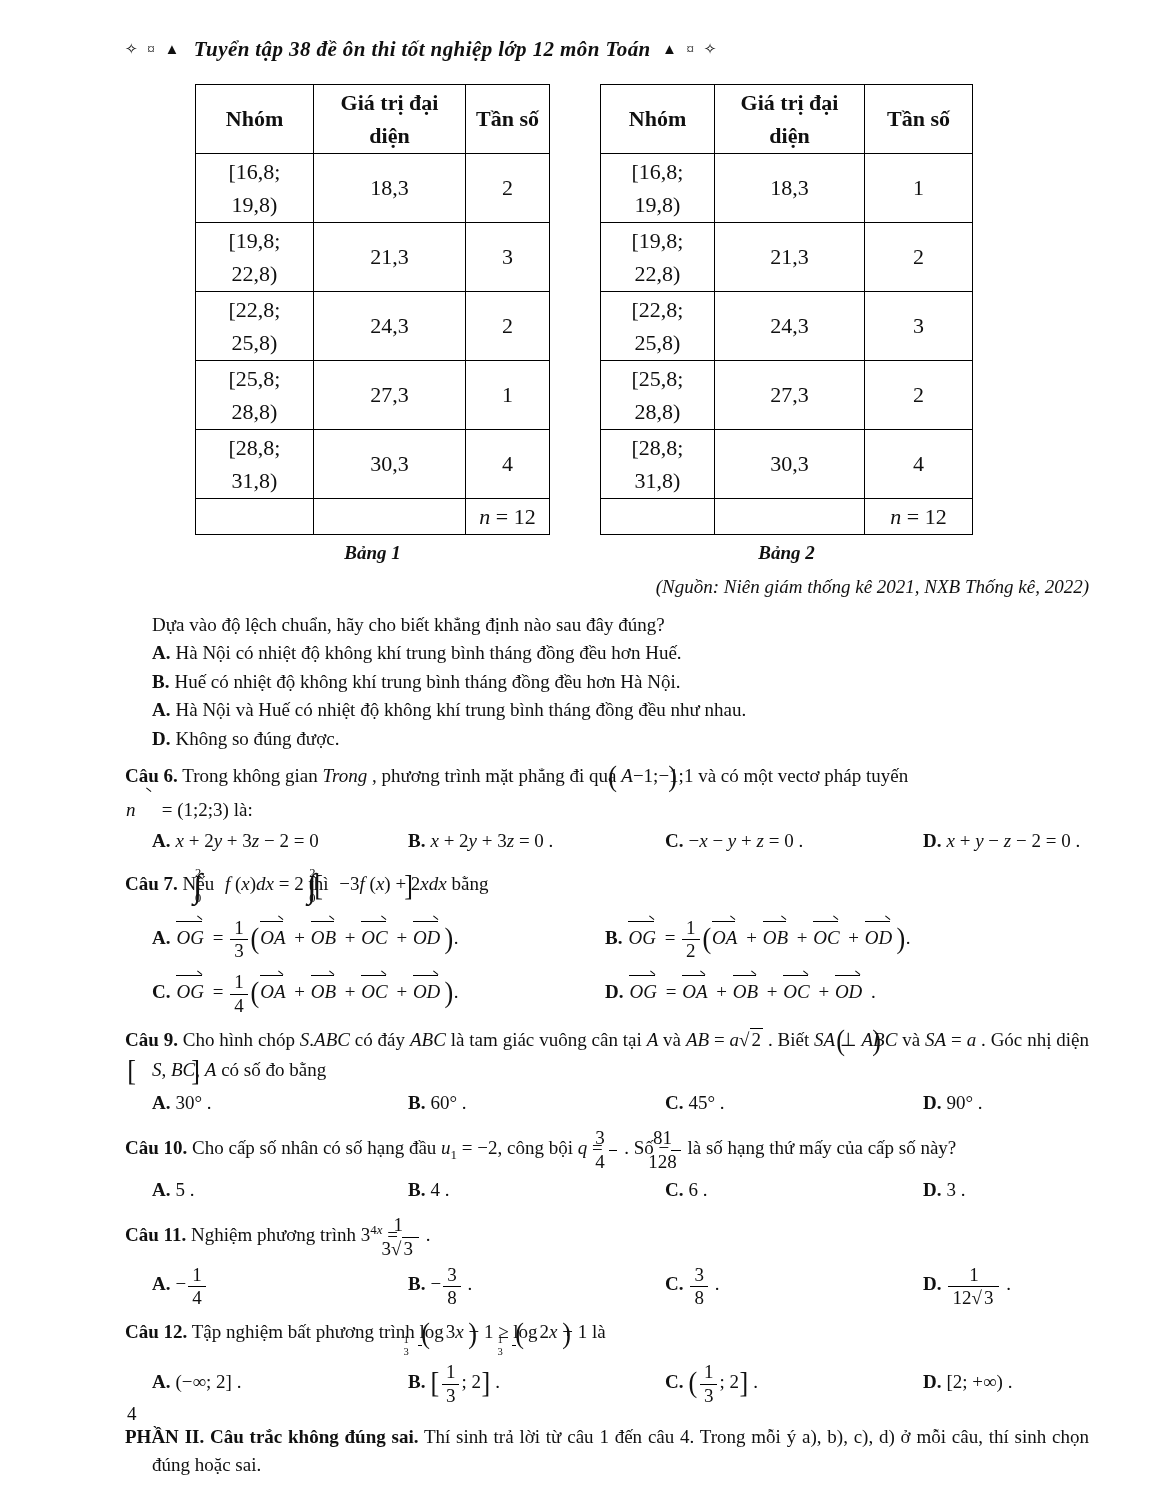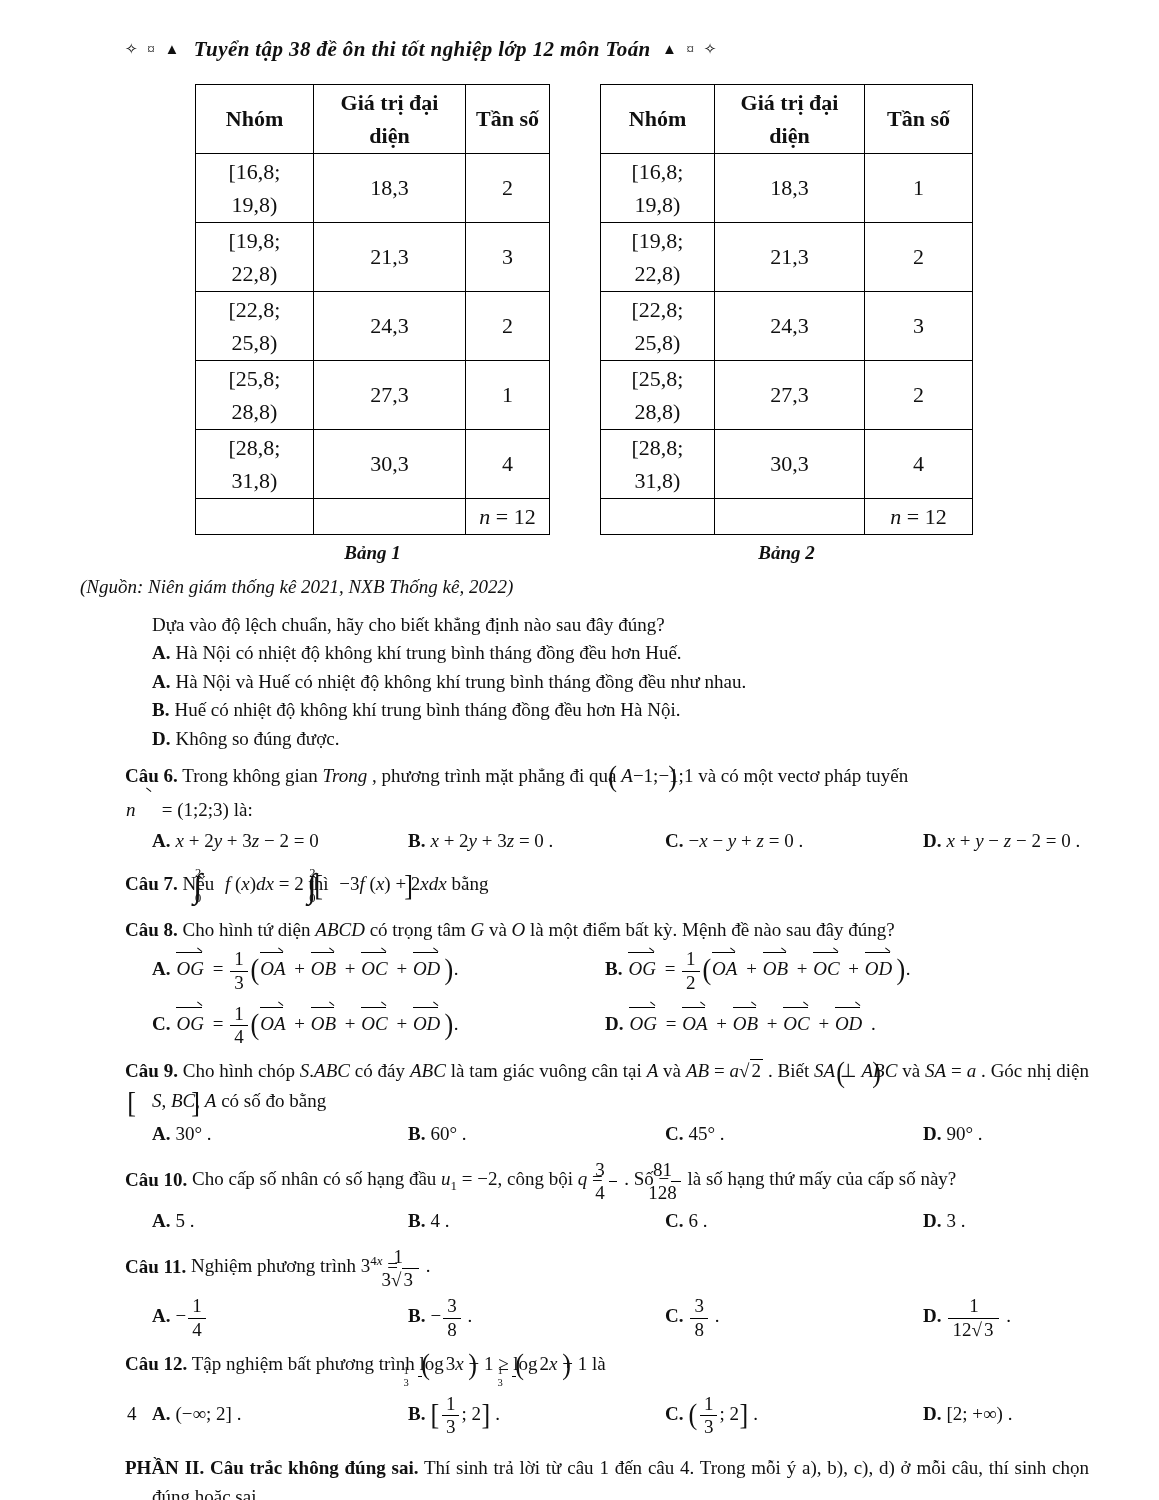--- a/index.html
+++ b/index.html
@@ -27,21 +27,21 @@
     border: 1.4px solid #000;
     text-align: center;
     height: 31px;
     padding: 1px 8px;
     font-size: 22px;
   }
   .gtable th { font-weight: bold; }
   .t1 .c1 { width: 118px; } .t1 .c2 { width: 152px; } .t1 .c3 { width: 84px; }
   .t2 .c1 { width: 114px; } .t2 .c2 { width: 150px; } .t2 .c3 { width: 108px; }
   .tbl-label { text-align: center; font-weight: bold; font-style: italic; margin-top: 4px; }
-  .caption { text-align: left; font-style: italic; margin-top: 6px; margin-left: -45px; }
+  .caption { text-align: right; font-style: italic; margin-top: 6px; margin-left: -45px; }
   
   .qblock { margin-top: 9px; font-family: Liberation Serif, serif; }
   .hang { padding-left: 27px; text-indent: -27px; text-align: justify; }
   .ind { padding-left: 27px; }
   .qnum { font-weight: bold; }
   .optline { padding-left: 27px; }
   .olabel { font-weight: bold; margin-right: 5px; }
   .options { margin-top: 3px; }
   .options4 { display: grid; grid-template-columns: 226px 227px 228px 1fr; padding-left: 27px; align-items: baseline; gap: 30px; }
   .options2 { display: grid; grid-template-columns: 453px 1fr; padding-left: 27px; row-gap: 8px; align-items: baseline; }
@@ -177,22 +177,22 @@
       <div class="tbl-label">Bảng 2</div>
     </div>
   </div>
 
   <div class="caption">(Nguồn: Niên giám thống kê 2021, NXB Thống kê, 2022)</div>
 
   <div class="qblock">
     <div class="ind">Dựa vào độ lệch chuẩn, hãy cho biết khẳng định nào sau đây đúng?</div>
     <div>
       <div class="optline"><b class="olabel">A.</b><span>Hà Nội có nhiệt độ không khí trung bình tháng đồng đều hơn Huế.</span></div>
+      <div class="optline"><b class="olabel">B.</b><span>Huế có nhiệt độ không khí trung bình tháng đồng đều hơn Hà Nội.</span></div>
       <div class="optline"><b class="olabel">A.</b><span>Hà Nội và Huế có nhiệt độ không khí trung bình tháng đồng đều như nhau.</span></div>
-      <div class="optline"><b class="olabel">B.</b><span>Huế có nhiệt độ không khí trung bình tháng đồng đều hơn Hà Nội.</span></div>
       <div class="optline"><b class="olabel">D.</b><span>Không so đúng được.</span></div>
     </div>
   </div>
 
   <div class="qblock">
     <div class="hang"><b class="qnum">Câu 6.</b> <span>Trong không gian <i>Trong</i> , phương trình mặt phẳng đi qua <i>A</i><span class="big">(</span>−1;−1;1<span class="big">)</span> và có một vectơ pháp tuyến<br><span class="vec">n</span> = (1;2;3) là:</span></div>
     <div class="options options4">
       <div class="opt"><b class="olabel">A.</b><span><i>x</i> + 2<i>y</i> + 3<i>z</i> − 2 = 0</span></div>
       <div class="opt"><b class="olabel">B.</b><span><i>x</i> + 2<i>y</i> + 3<i>z</i> = 0 .</span></div>
       <div class="opt"><b class="olabel">C.</b><span>−<i>x</i> − <i>y</i> + <i>z</i> = 0 .</span></div>
@@ -210,21 +210,20 @@
           </span><i>f</i> (<i>x</i>)<i>dx</i> = 2 thì <span class="intg">
             <span class="isym">∫</span>
             <span class="ilim">
               <span>2</span>
               <span>0</span>
             </span>
           </span><span class="big">[</span>−3<i>f</i> (<i>x</i>) + 2<i>x</i><span class="big">]</span><i>dx</i> bằng</span></div>
   </div>
 
   <div class="qblock">
-    <div class="hang"><b class="qnum">Câu 8.</b> <span>Cho hình tứ diện <i>ABCD</i> có trọng tâm <i>G</i> và <i>O</i> là một điểm bất kỳ. Mệnh đề nào sau đây đúng?</span></div>
     <div class="options options2">
       <div class="opt"><b class="olabel">A.</b><span><span class="vec">OG</span> = <span class="frac"><span class="num">1</span><span class="den">3</span></span><span class="big">(</span><span class="vec">OA</span> + <span class="vec">OB</span> + <span class="vec">OC</span> + <span class="vec">OD</span><span class="big">)</span>.</span></div>
       <div class="opt"><b class="olabel">B.</b><span><span class="vec">OG</span> = <span class="frac"><span class="num">1</span><span class="den">2</span></span><span class="big">(</span><span class="vec">OA</span> + <span class="vec">OB</span> + <span class="vec">OC</span> + <span class="vec">OD</span><span class="big">)</span>.</span></div>
       <div class="opt"><b class="olabel">C.</b><span><span class="vec">OG</span> = <span class="frac"><span class="num">1</span><span class="den">4</span></span><span class="big">(</span><span class="vec">OA</span> + <span class="vec">OB</span> + <span class="vec">OC</span> + <span class="vec">OD</span><span class="big">)</span>.</span></div>
       <div class="opt"><b class="olabel">D.</b><span><span class="vec">OG</span> = <span class="vec">OA</span> + <span class="vec">OB</span> + <span class="vec">OC</span> + <span class="vec">OD</span> .</span></div>
     </div>
   </div>
 
   <div class="qblock">
     <div class="hang"><b class="qnum">Câu 9.</b> <span>Cho hình chóp <i>S</i>.<i>ABC</i> có đáy <i>ABC</i> là tam giác vuông cân tại <i>A</i> và <i>AB</i> = <i>a</i><span class="sqrt">√<span class="arg">2</span></span> . Biết <i>SA</i> ⊥ <span class="big">(</span><i>ABC</i><span class="big">)</span> và <i>SA</i> = <i>a</i> . Góc nhị diện <span class="big">[</span><i>S</i>, <i>BC</i>, <i>A</i><span class="big">]</span> có số đo bằng</span></div>

